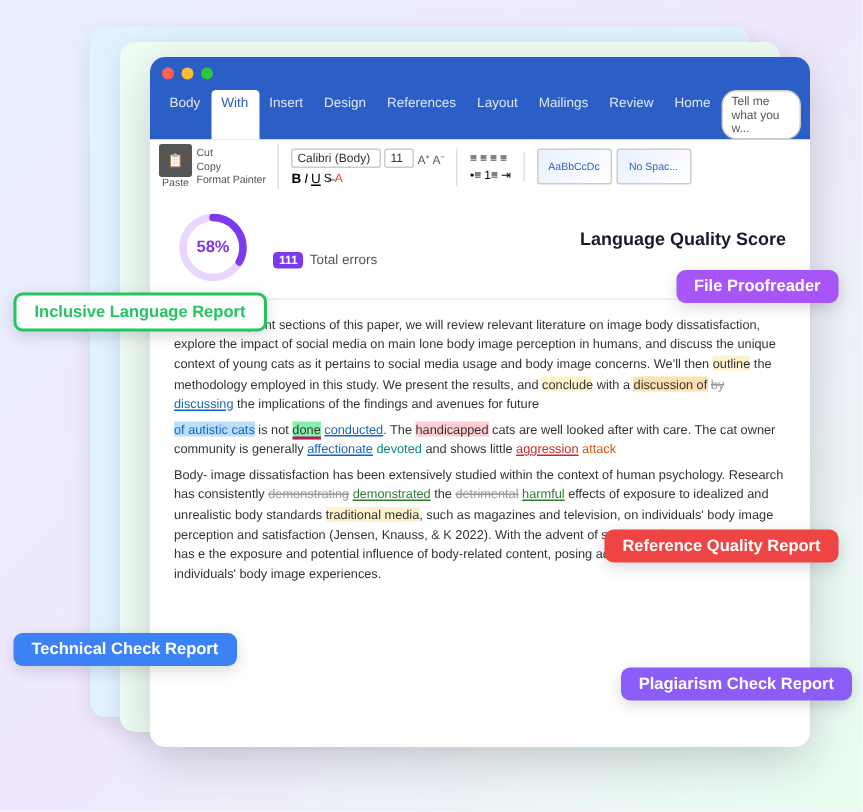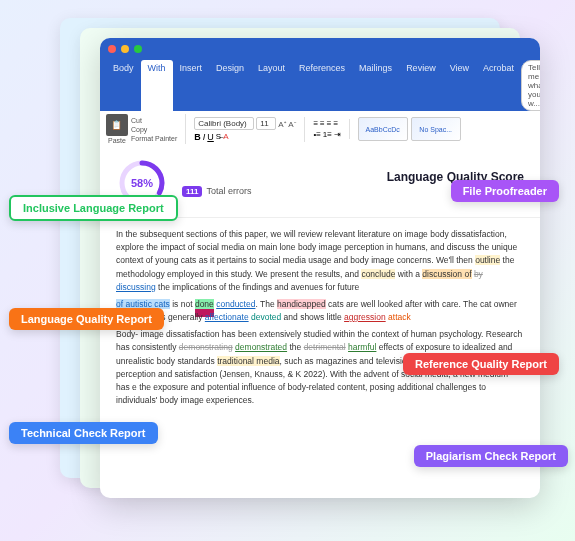--- a/index.html
+++ b/index.html
@@ -185,21 +185,21 @@
     .highlight-blue { background: #bbdefb; color: #1565c0; }
     .highlight-red { background: #ffcdd2; }
     .strikethrough { text-decoration: line-through; color: #999; }
     .underline-blue { text-decoration: underline; color: #1565c0; }
     .text-orange { color: #e65100; }
     .text-teal { color: #00897b; }
     .underline-green { text-decoration: underline; color: #2e7d32; }
     .underline-red { text-decoration: underline; color: #c62828; }
     .not-done {
       background: #86efac;
-      border-bottom: 8px solid #be185d;
+      border-bottom: 2px solid #be185d;
     }
 
     
     .floating-label {
       position: absolute;
       border-radius: 6px;
       padding: 5px 12px;
       font-size: 11px;
       font-weight: 700;
       white-space: nowrap;
@@ -299,26 +299,25 @@
       <div class="title-bar-dot dot-red"></div>
       <div class="title-bar-dot dot-yellow"></div>
       <div class="title-bar-dot dot-green"></div>
     </div>
 
     <div class="ribbon-tabs">
       <div class="ribbon-tab">Body</div>
       <div class="ribbon-tab active">With</div>
       <div class="ribbon-tab">Insert</div>
       <div class="ribbon-tab">Design</div>
+      <div class="ribbon-tab">References</div>
       <div class="ribbon-tab">Layout</div>
-      <div class="ribbon-tab">References</div>
       <div class="ribbon-tab">Mailings</div>
       <div class="ribbon-tab">Review</div>
-      <div class="ribbon-tab">View</div>
-      <div class="ribbon-tab">Acrobat</div>
+      <div class="ribbon-tab">Home</div>
       <div class="tell-me" style="margin-left:auto; background:white;">Tell me what you w...</div>
     </div>
 
     <div class="ribbon-toolbar">
       <div class="ribbon-group">
         <div style="display:flex;flex-direction:column;gap:1px;align-items:center;">
           <div class="ribbon-icon" style="width:22px;height:22px;font-size:9px;">📋</div>
           <span style="font-size:7px;color:#555;">Paste</span>
         </div>
         <div style="display:flex;flex-direction:column;gap:2px;">
@@ -397,23 +396,20 @@
 
   <div class="floating-label label-proofreader">
     <span>File Proofreader</span>
   </div>
 
   <div class="floating-label label-inclusive">
     <span>Inclusive Language Report</span>
   </div>
 
 
-  <div class="floating-label label-language">
-    <span>Language Quality Report</span>
-  </div>
 
   <div class="floating-label label-technical">
     <span>Technical Check Report</span>
   </div>
 
   <div class="floating-label label-reference">
     <span>Reference Quality Report</span>
   </div>
 
   <div class="floating-label label-plagiarism">

